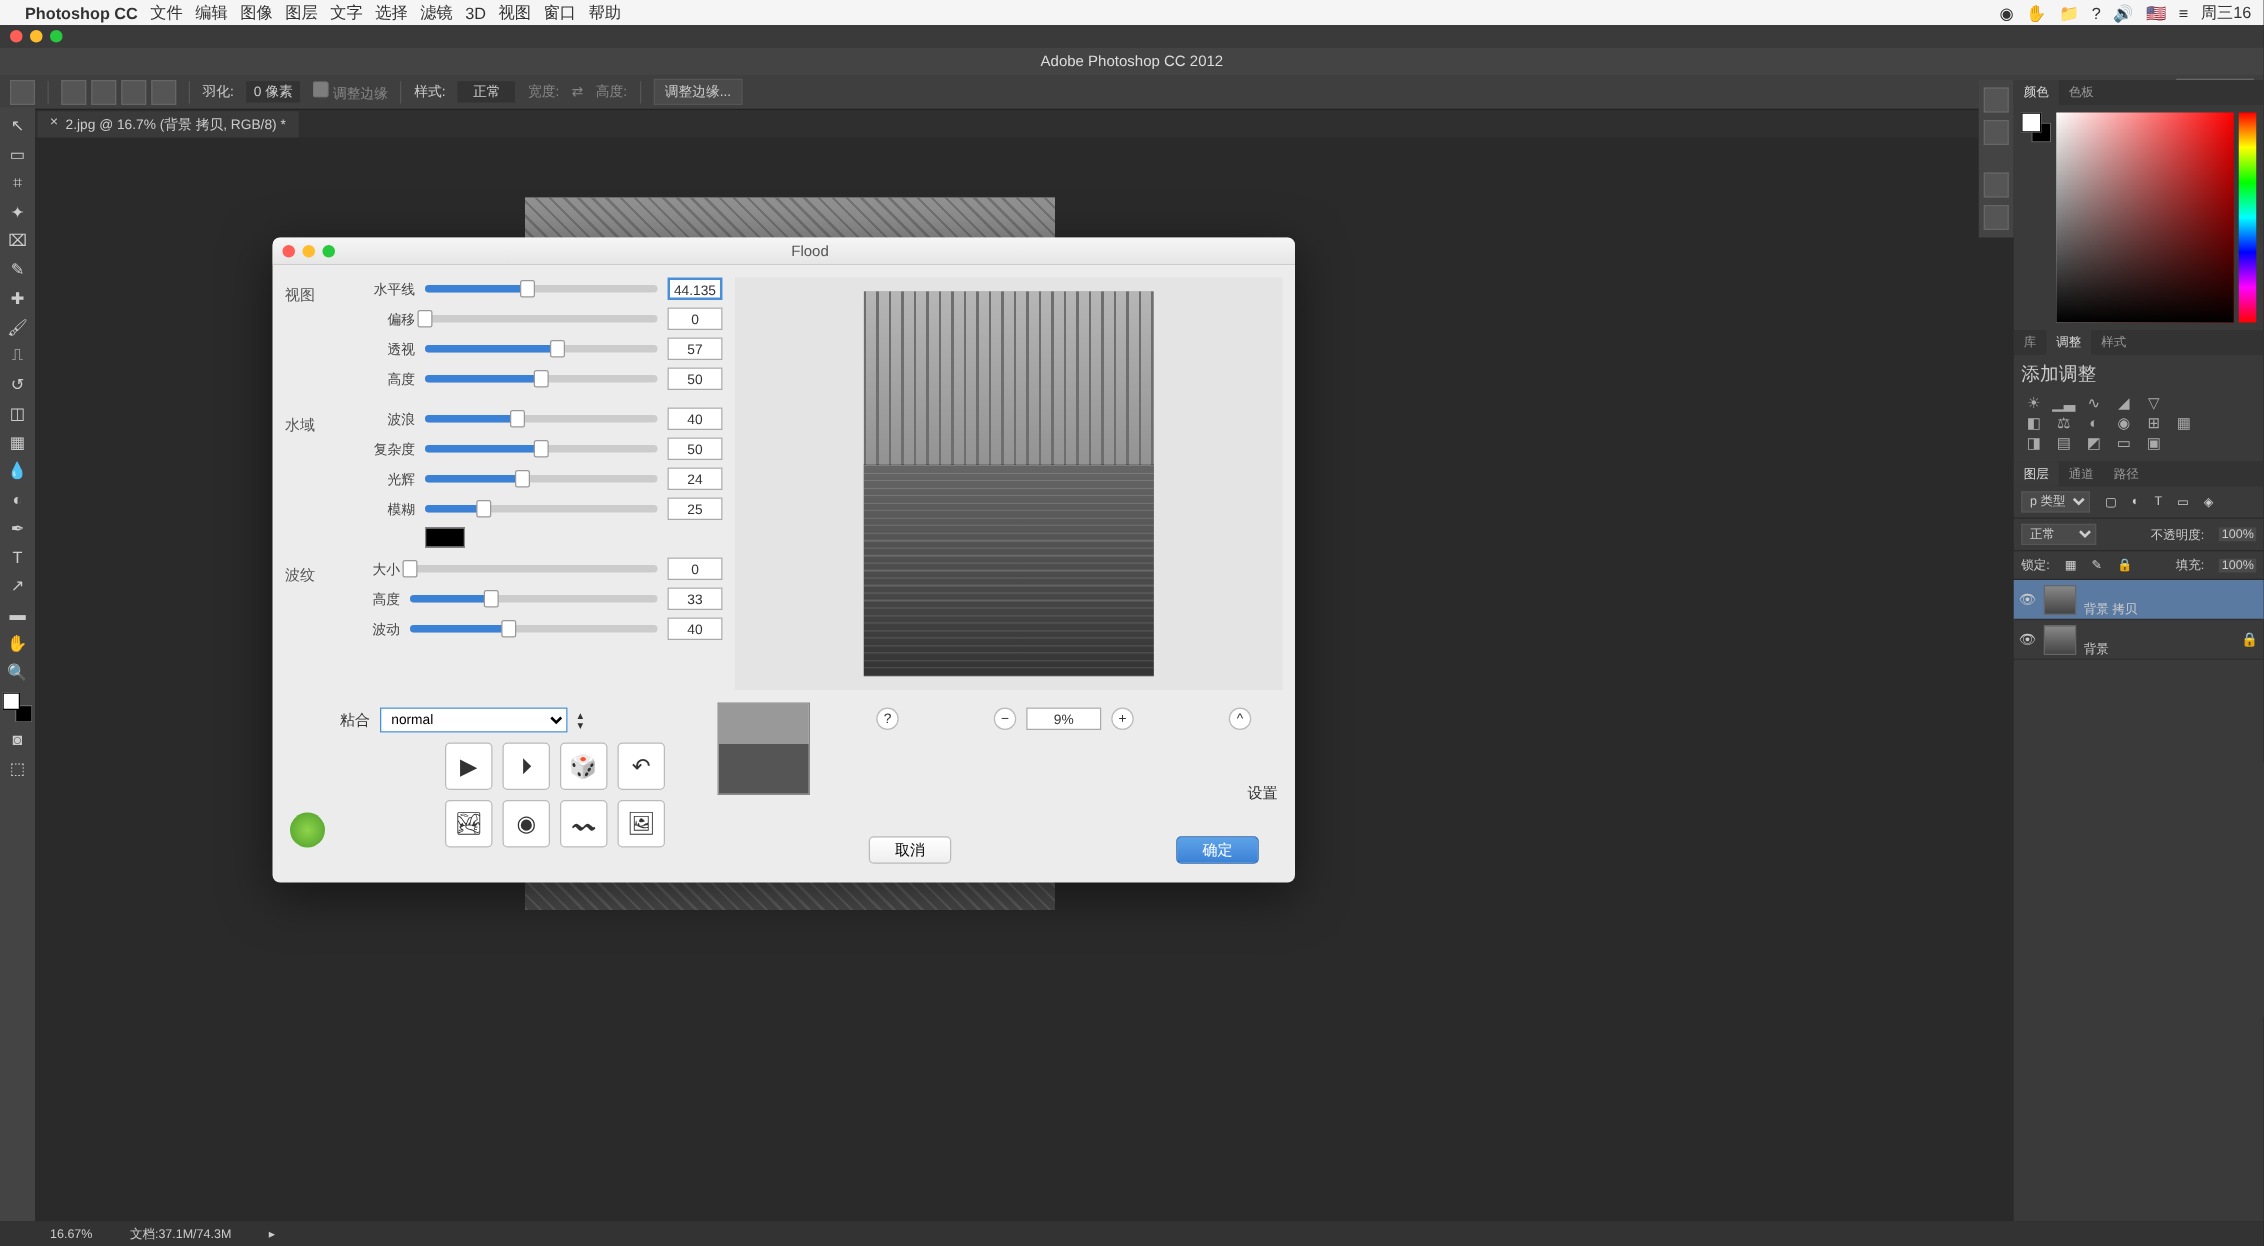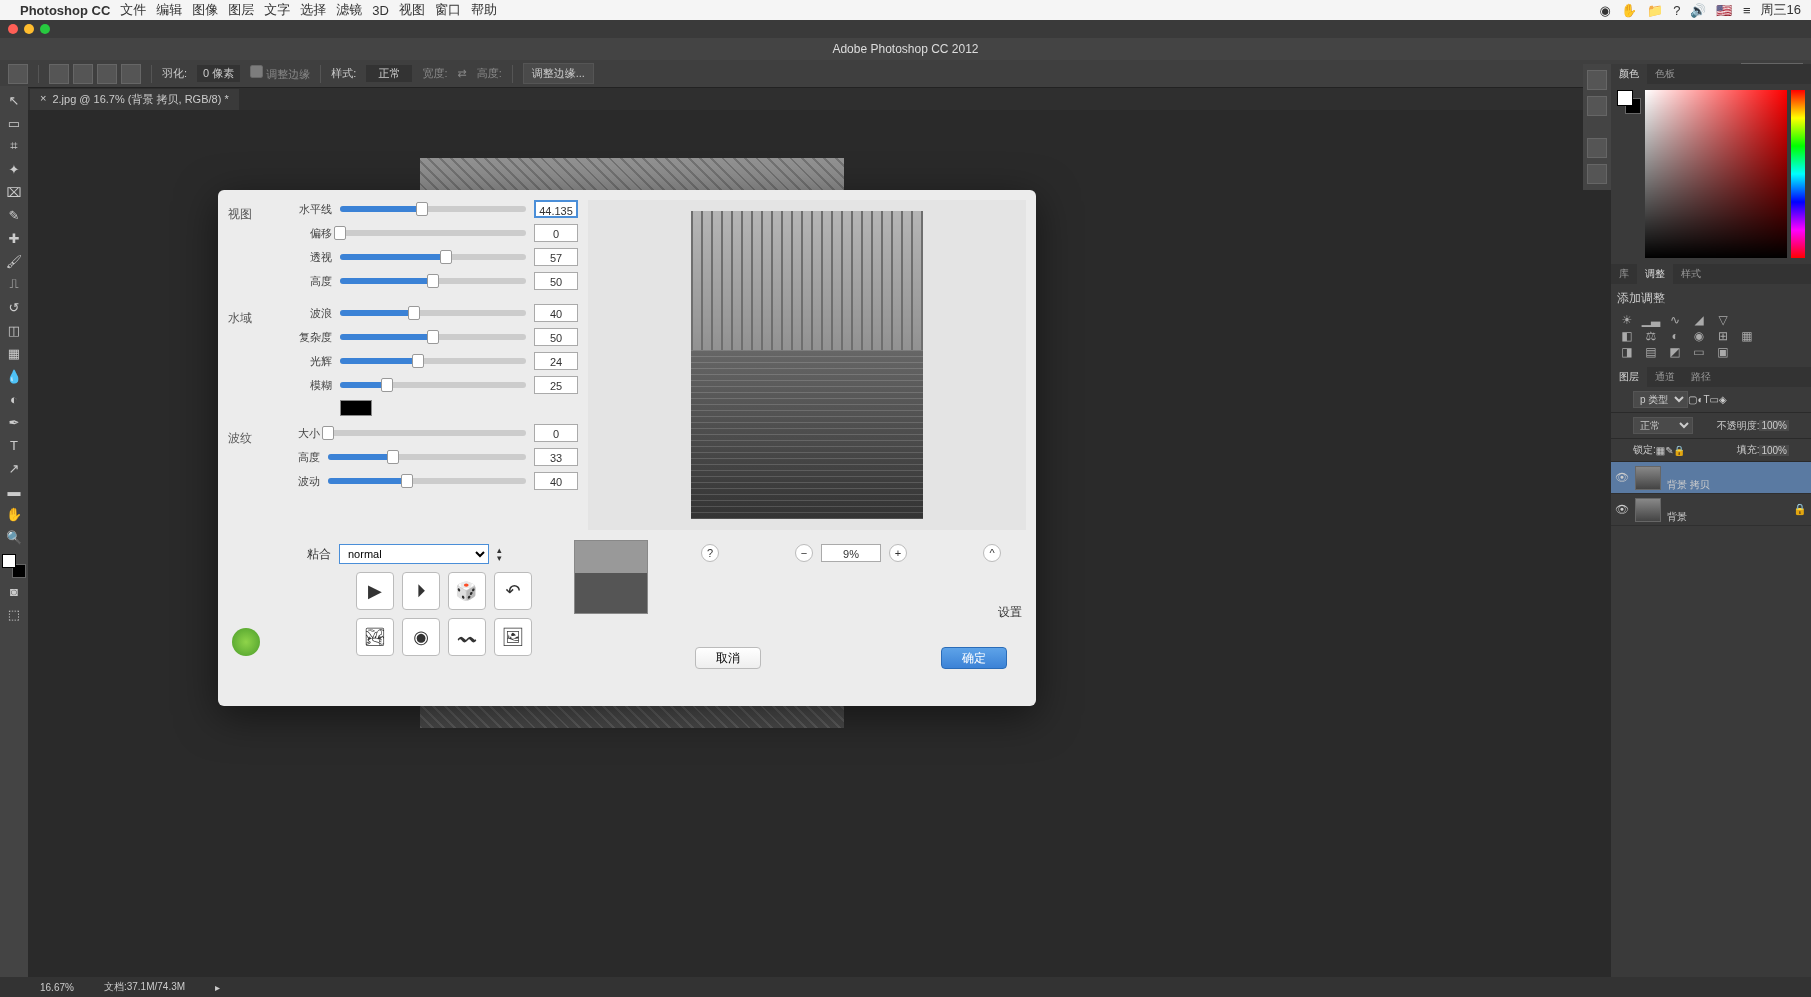--- a/index.html
+++ b/index.html
@@ -49,26 +49,26 @@
 .panel-tab.active { background: #3a3a3a; color: #ddd; }
 
 .color-panel { height: 180px; padding: 6px; display: flex; gap: 4px; }
 .cp-swatch { width: 24px; position: relative; }
 .cp-fg { position: absolute; top: 0; left: 0; width: 16px; height: 16px; background: #fff; border: 1px solid #000; }
 .cp-bg { position: absolute; top: 8px; left: 8px; width: 16px; height: 16px; background: #000; border: 1px solid #666; }
 .cp-field { flex: 1; background: linear-gradient(to right, #fff, #f00), linear-gradient(to bottom, transparent, #000); background-blend-mode: multiply; position: relative; }
 .cp-hue { width: 14px; background: linear-gradient(to bottom, #f00, #ff0, #0f0, #0ff, #00f, #f0f, #f00); }
 
 .adjust-panel { padding: 6px; }
-.adj-title { font-size: 12px; margin-bottom: 6px; }
+.adj-title { font-size: 15px; margin-bottom: 6px; }
 .adj-icons { display: flex; gap: 4px; flex-wrap: wrap; }
 .adj-icon { width: 20px; height: 16px; color: #aaa; font-size: 12px; text-align: center; }
 
 .layers-panel { flex: 1; display: flex; flex-direction: column; }
-.layer-controls { padding: 4px 22px; font-size: 10px; display: flex; gap: 0; align-items: center; border-bottom: 1px solid #2a2a2a; }
+.layer-controls { padding: 4px 6px; font-size: 10px; display: flex; gap: 12px; align-items: center; border-bottom: 1px solid #2a2a2a; }
 .layer-controls select, .layer-controls input { background: #4a4a4a; border: 1px solid #555; color: #ccc; font-size: 10px; padding: 1px 2px; }
 .layer-row { display: flex; align-items: center; height: 32px; padding: 0 4px; gap: 6px; border-bottom: 1px solid #2f2f2f; }
 .layer-row.selected { background: #5a7aa2; }
 .eye { width: 14px; text-align: center; }
 .layer-thumb { width: 26px; height: 24px; background: linear-gradient(#888, #444); border: 1px solid #666; }
 .layer-name { font-size: 10px; margin-top: 14px; }
 
 
 .status-bar { position: absolute; bottom: 0; left: 0; right: 0; height: 20px; background: #333; display: flex; align-items: center; padding: 0 40px; gap: 30px; font-size: 10px; }
 
@@ -304,20 +304,28 @@
   </div>
 </div>
 
 <div class="status-bar">
   <span>16.67%</span>
   <span>文档:37.1M/74.3M</span>
   <span>▸</span>
 </div>
 
 <div class="dialog">
+  <div class="dlg-titlebar">
+    <div class="dlg-traffic">
+      <div class="traffic red"></div>
+      <div class="traffic yellow"></div>
+      <div class="traffic green"></div>
+    </div>
+    <div class="dlg-title">Flood</div>
+  </div>
 
   <div class="dlg-body">
     <div class="dlg-left">
       <div style="display:flex;gap:20px;">
         <div style="width:36px">
           <div class="section-label">视图</div>
         </div>
         <div style="flex:1">
 
           <div class="slider-row">
@@ -429,21 +437,21 @@
       </div>
     </div>
 
     <div class="dlg-right">
       <div class="preview"></div>
     </div>
   </div>
 
   <div class="dlg-lower">
     <div class="dlg-lower-left">
-      <div style="display:flex;align-items:center;gap:8px;margin-left:75px;">
+      <div style="display:flex;align-items:center;gap:8px;margin-left:40px;">
         <span>粘合</span>
         <select class="blend-select"><option>normal</option></select>
         <span style="font-size:9px;line-height:8px;">▴<br>▾</span>
       </div>
       <div class="icon-row" style="margin-left:124px;">
         <div class="icon-btn">▶</div>
         <div class="icon-btn">⏵</div>
         <div class="icon-btn">🎲</div>
         <div class="icon-btn">↶</div>
       </div>

